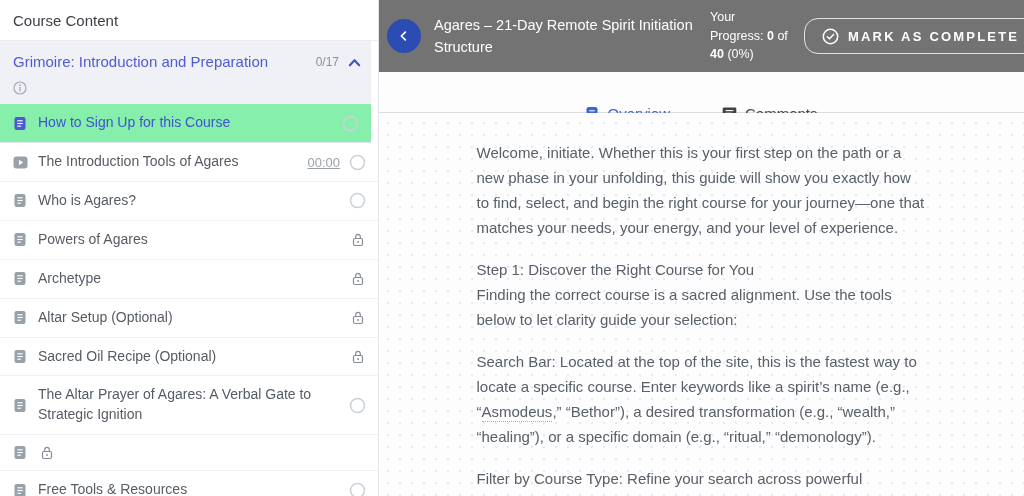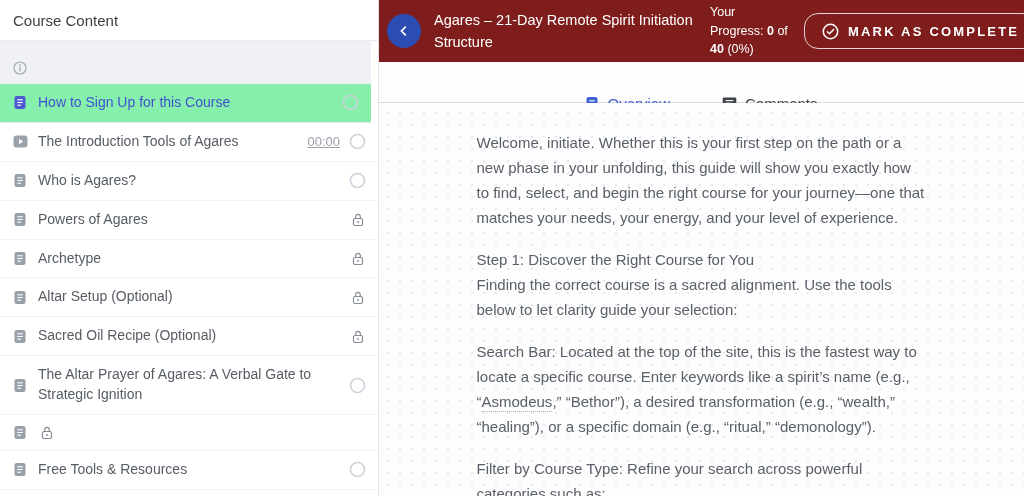--- a/index.html
+++ b/index.html
@@ -27,21 +27,21 @@
   .li-icon.video{color:#9aa1ab;}
   .lesson-item.active .li-icon{color:#4c5ad2;}
   .li-label{flex:1;font-size:14px;color:#565c64;line-height:1.42;padding-right:8px;}
   .lesson-item.active .li-label{color:#4053cf;}
   .li-duration{flex:none;font-size:13px;color:#9ba1a9;margin-right:9px;text-decoration:underline;}
   .li-status{flex:none;width:17px;height:17px;display:flex;align-items:center;justify-content:center;}
 
   
   .main{flex:1;min-width:0;display:flex;flex-direction:column;}
 
-  .topbar{height:62px;flex:none;background:#7f1d1d;color:#fff;display:flex;align-items:center;padding:0 10px 0 8px;box-sizing:border-box;}
+  .topbar{height:72px;flex:none;background:#737373;color:#fff;display:flex;align-items:center;padding:0 10px 0 8px;box-sizing:border-box;}
   .back-btn{width:34px;height:34px;flex:none;border-radius:50%;background:#2c4cb3;border:none;color:#fff;display:flex;align-items:center;justify-content:center;cursor:pointer;padding:0;}
   .course-title{width:270px;flex:none;margin:0 6px 0 13px;font-size:14.5px;line-height:1.55;font-weight:400;}
   .progress{width:80px;flex:none;font-size:12.5px;line-height:1.5;}
   .progress b{font-weight:700;}
   .mark-btn{margin-left:14px;flex:none;height:36px;padding:0 17px;background:transparent;border:1.5px solid rgba(255,255,255,.8);border-radius:14px;color:#fff;font-size:13px;font-weight:600;letter-spacing:2.2px;display:flex;align-items:center;gap:9px;cursor:pointer;font-family:inherit;}
   .close-btn{margin-left:auto;margin-right:4px;flex:none;background:none;border:none;color:#fff;cursor:pointer;padding:6px;display:flex;}
 
   .tabs{height:41px;flex:none;background:#fdfdfe;border-bottom:1px solid #d9dce1;display:flex;justify-content:center;gap:46px;box-sizing:border-box;}
   .tab{display:flex;align-items:center;gap:8px;font-size:15px;color:#3f434a;padding:2px 3px;height:100%;box-sizing:border-box;border-bottom:3px solid transparent;cursor:pointer;margin-top:23px;}
   .tab .tab-icon{display:flex;}
@@ -57,20 +57,29 @@
 </style>
 </head>
 <body>
 
 <div class="app">
 
   <aside class="sidebar">
     <div class="sidebar-header">Course Content</div>
 
     <div class="section-header">
+      <div class="section-top">
+        <span class="section-title">Grimoire: Introduction and Preparation</span>
+        <span class="section-progress">0/17</span>
+        <span class="section-chevron">
+          <svg width="13" height="11" viewBox="0 0 14 11">
+              <polyline points="2,8.5 7,3 12,8.5" fill="none" stroke="currentColor" stroke-width="2.4" stroke-linecap="round" stroke-linejoin="round"></polyline>
+            </svg>
+        </span>
+      </div>
       <div class="section-info">
         <svg width="14" height="14" viewBox="0 0 14 14">
             <circle cx="7" cy="7" r="6" fill="none" stroke="currentColor" stroke-width="1.2"></circle>
             <line x1="7" y1="6.3" x2="7" y2="10" stroke="currentColor" stroke-width="1.3" stroke-linecap="round"></line>
             <circle cx="7" cy="4.1" r="0.9" fill="currentColor"></circle>
           </svg>
       </div>
     </div>
 
     <ul class="lesson-list">

